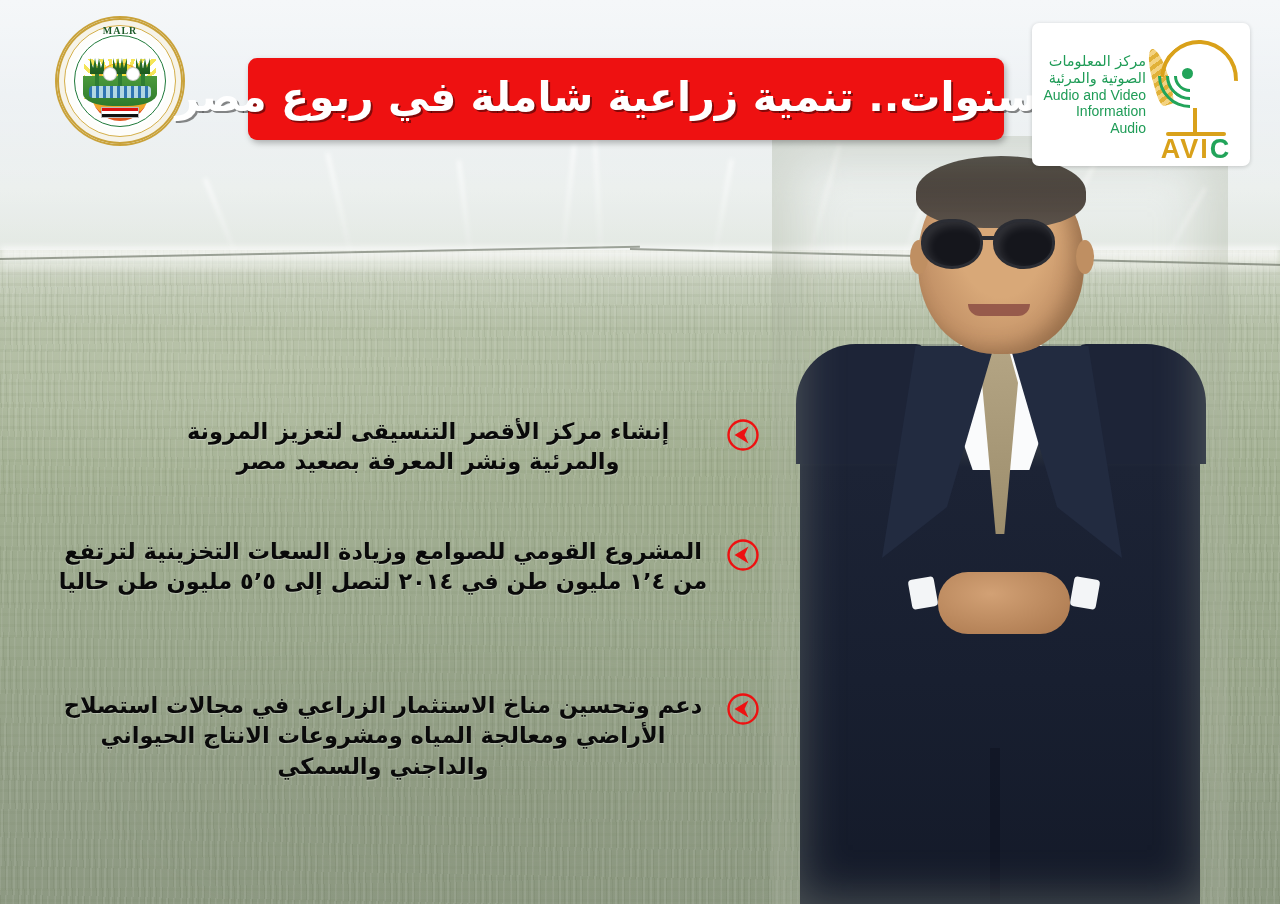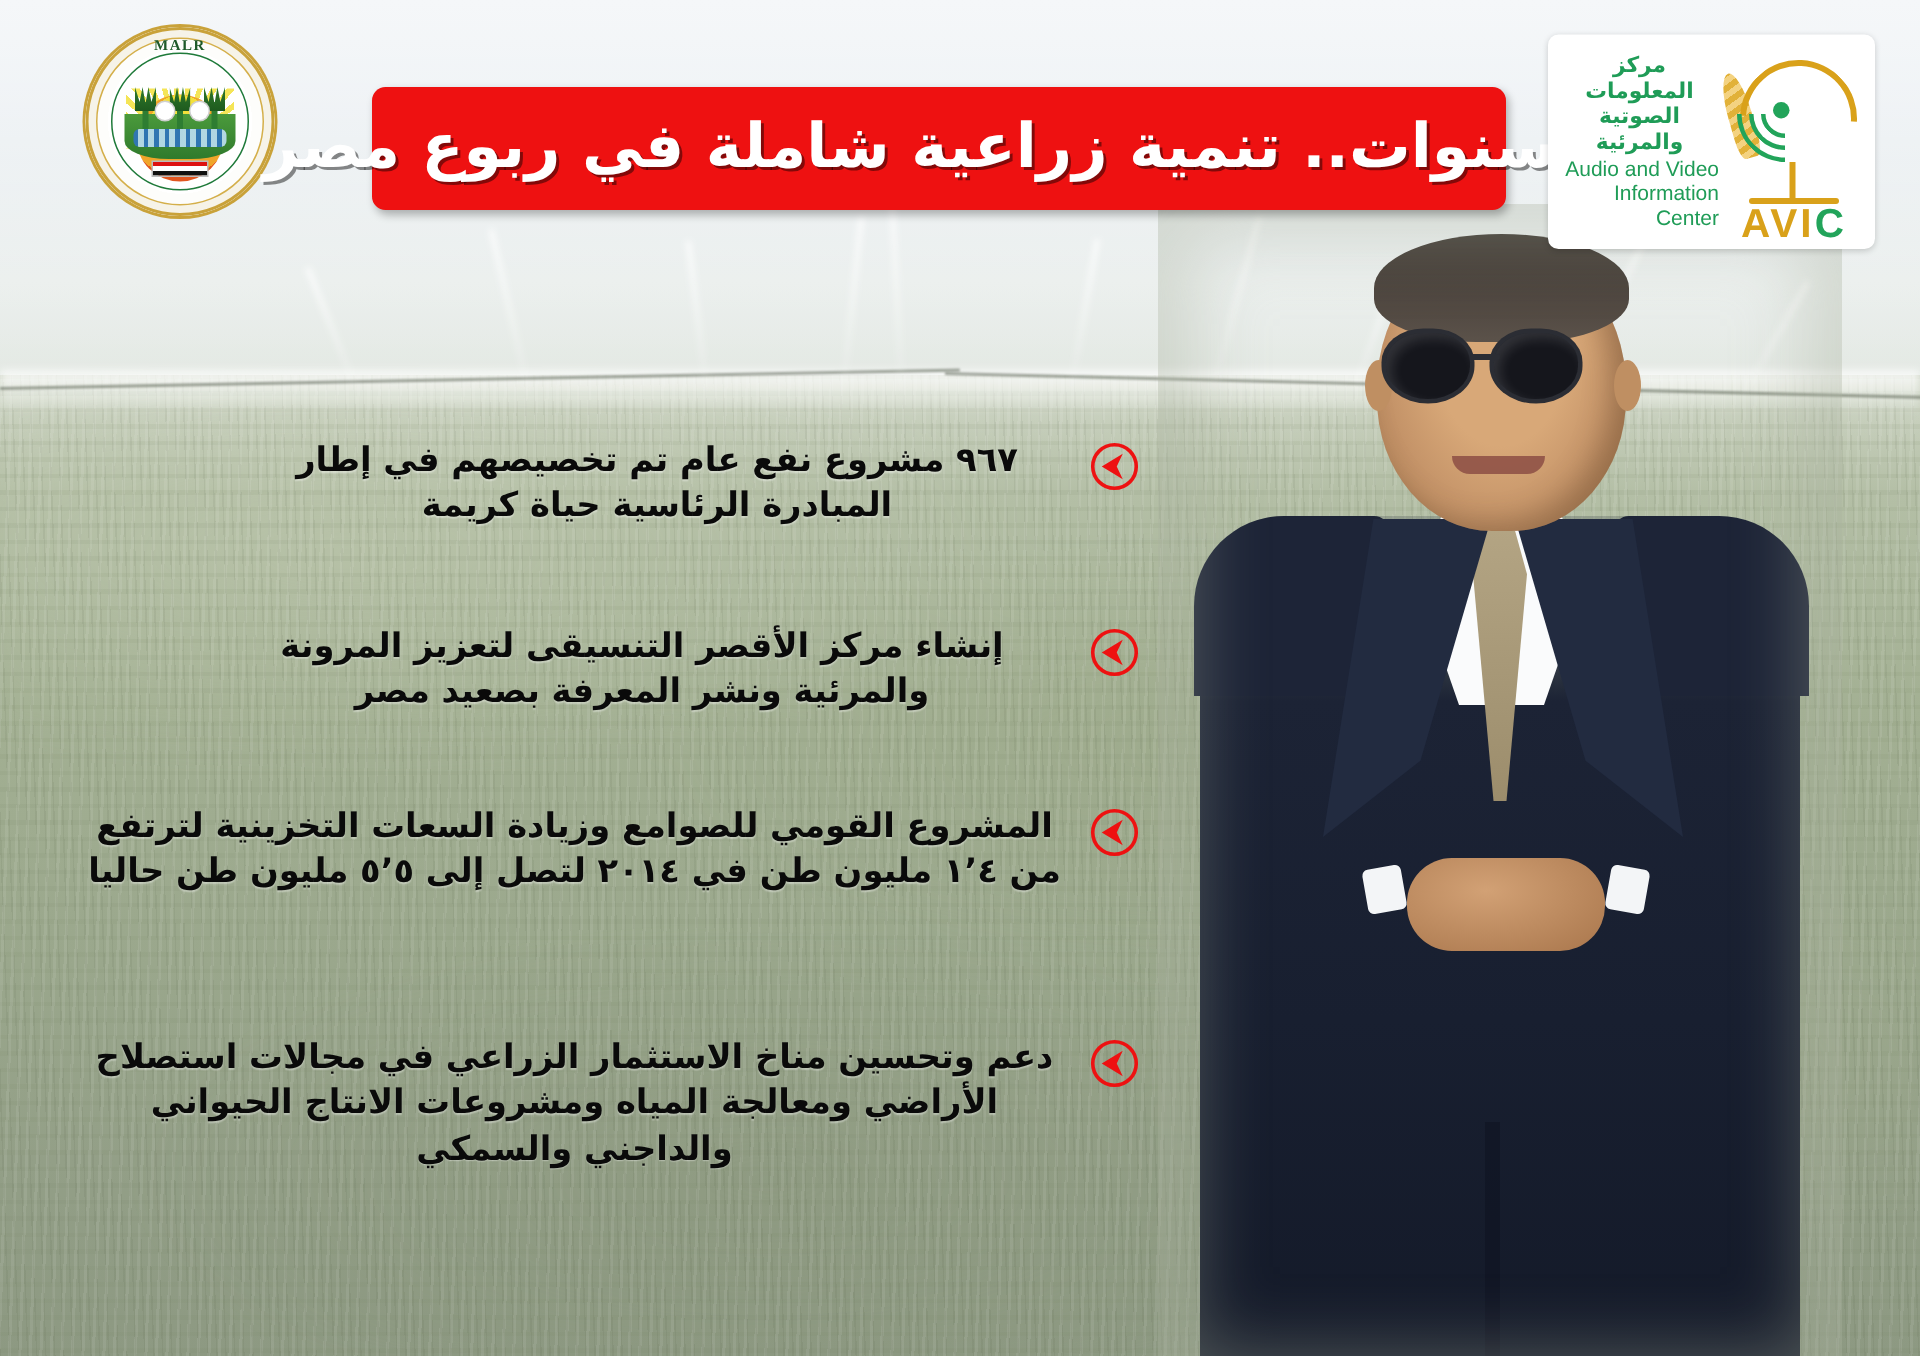--- a/index.html
+++ b/index.html
@@ -108,21 +108,21 @@
   .avic-stem{position:absolute;left:43px;top:76px;width:4px;height:26px;background:#d9a11a;}
   .avic-base{position:absolute;left:16px;top:100px;width:60px;height:4px;background:#d9a11a;border-radius:2px;}
   .avic-wheat{position:absolute;left:2px;top:16px;width:16px;height:58px;transform:rotate(-16deg);
     background:repeating-linear-gradient(160deg,#e0ad2e 0 4px,#f3d07a 4px 8px);
     border-radius:60% 60% 30% 30%;opacity:.95;}
   .avic-acr{position:absolute;left:6px;top:104px;width:80px;text-align:center;
     font-size:27px;font-weight:bold;letter-spacing:2px;color:#d9a11a;line-height:1;
     font-family:"Liberation Sans",sans-serif;}
   .avic-acr .c{color:#22a45a;}
   .avic-txt{flex:1;text-align:right;line-height:1.18;}
-  .avic-ar{font-size:14.5px;color:#1f9c57;font-weight:bold;text-align:center;}
+  .avic-ar{font-size:14.5px;color:#1f9c57;font-weight:normal;}
   .avic-en{font-size:14px;color:#1f9c57;font-family:"Liberation Sans",sans-serif;}
 
   
   .title-banner{
     position:absolute;left:248px;top:58px;width:756px;height:82px;
     background:#ee1111;border-radius:9px;
     display:flex;align-items:center;justify-content:center;
     box-shadow:2px 3px 6px rgba(0,0,0,.28);
   }
   .title-banner .t{
@@ -268,35 +268,26 @@
       <div class="avic-wave" style="left:8px;top:12px;width:58px;height:58px;transform:rotate(-45deg);"></div>
       <div class="avic-dot"></div>
       <div class="avic-stem"></div>
       <div class="avic-base"></div>
       <div class="avic-acr"><span>AVI</span><span class="c">C</span></div>
     </div>
     <div class="avic-txt">
       <div class="avic-ar">مركز المعلومات</div>
       <div class="avic-ar">الصوتية والمرئية</div>
       <div class="avic-en">Audio and Video</div>
-      <div class="avic-en">Information Center</div>
+      <div class="avic-en">Information Audio</div>
     </div>
   </div>
 
   <div class="bullets">
 
-    <div class="bullet b1">
-      <span class="bullet-marker">
-        <svg viewBox="0 0 34 34" width="34" height="34" aria-hidden="true">
-          <circle cx="17" cy="17" r="14.5" fill="none" stroke="#ee1111" stroke-width="2.4"></circle>
-          <path d="M22.5 8.5 L8.5 17 L22.5 25.5 L18.5 17 Z" fill="#ee1111"></path>
-        </svg>
-      </span>
-      <span class="bullet-text">٩٦٧ مشروع نفع عام تم تخصيصهم في إطار المبادرة الرئاسية حياة كريمة</span>
-    </div>
 
     <div class="bullet b2">
       <span class="bullet-marker">
         <svg viewBox="0 0 34 34" width="34" height="34" aria-hidden="true">
           <circle cx="17" cy="17" r="14.5" fill="none" stroke="#ee1111" stroke-width="2.4"></circle>
           <path d="M22.5 8.5 L8.5 17 L22.5 25.5 L18.5 17 Z" fill="#ee1111"></path>
         </svg>
       </span>
       <span class="bullet-text">إنشاء مركز الأقصر التنسيقى لتعزيز المرونة والمرئية ونشر المعرفة بصعيد مصر</span>
     </div>

